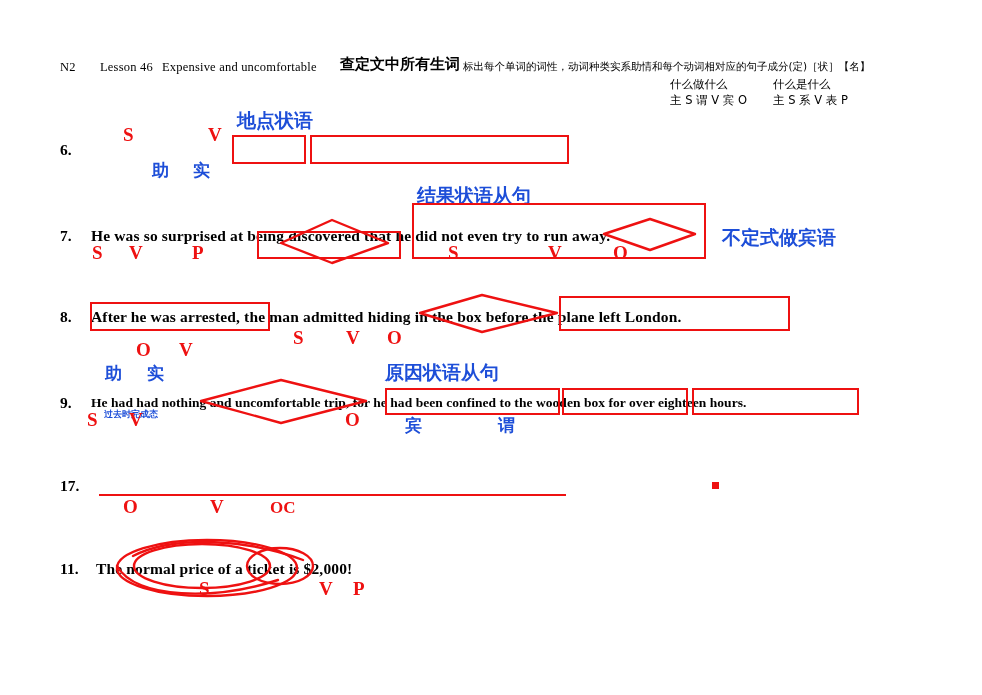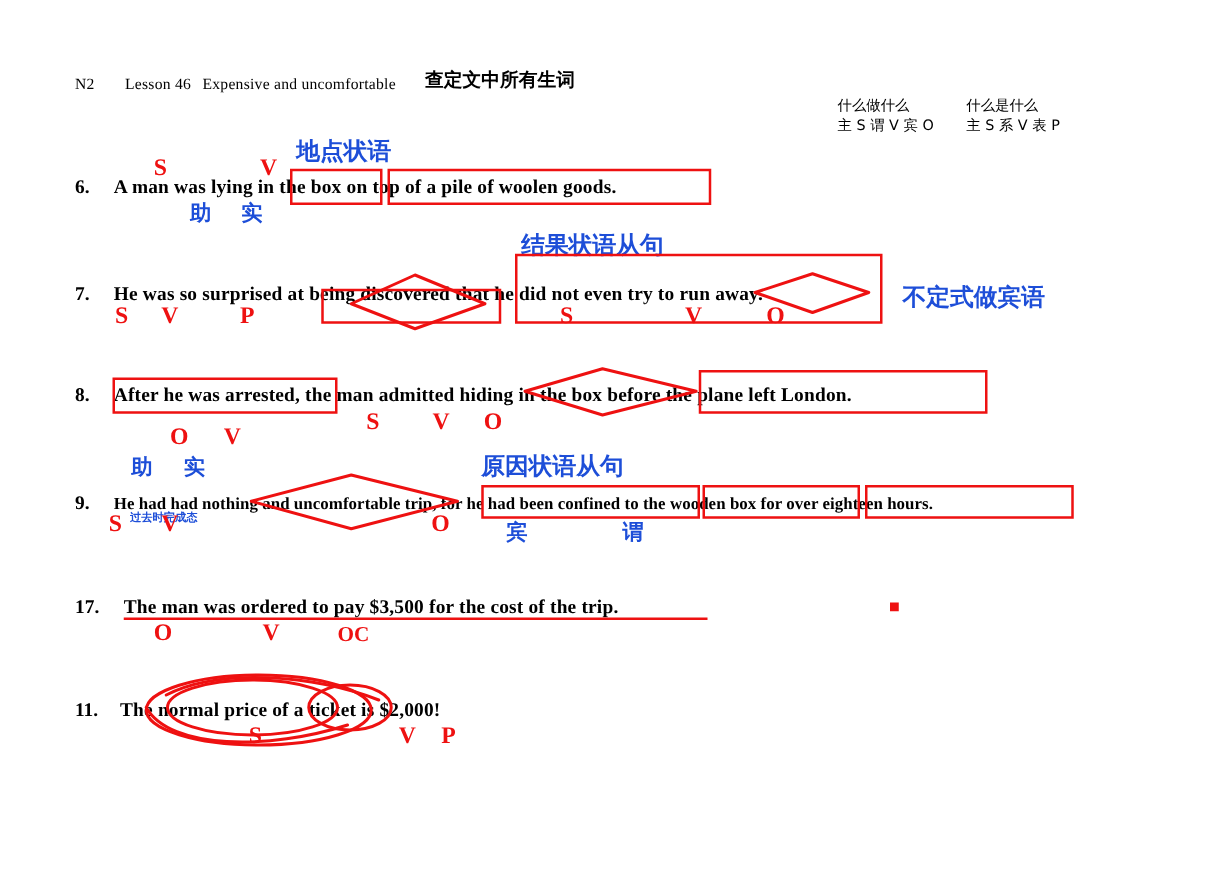--- a/index.html
+++ b/index.html
@@ -112,28 +112,28 @@
 </head>
 <body>
 
 <div class="page">
 
   <div class="abs hdr-left" style="left:44px; top:60px;">N2</div>
   <div class="abs hdr-left" style="left:84px; top:60px;text-align:right;">Lesson 46</div>
   <div class="abs hdr-left" style="left:146px; top:60px;">Expensive and uncomfortable</div>
 
   <div class="abs hdr-cn-main" style="left:324px; top:55px;">查定文中所有生词</div>
+  <div class="abs hdr-cn-small" style="left:447px; top:60px;">标出每个单词的词性，动词种类实系助情和每个动词相对应的句子成分(定)［状］【名】</div>
 
   <div class="abs hdr-cn-note" style="left:654px; top:77px;">什么做什么</div>
   <div class="abs hdr-cn-note" style="left:757px; top:77px;">什么是什么</div>
   <div class="abs hdr-cn-note" style="left:654px; top:93px;">主 S 谓 V 宾 O</div>
   <div class="abs hdr-cn-note" style="left:757px; top:93px;">主 S 系 V 表 P</div>
 
   <div class="abs num" style="left:44px; top:141px;">6.</div>
-  <div class="abs sent" style="left:75px; top:141px;">A man was lying in the box on top of a pile of woolen goods.</div>
 
   <div class="abs ann ann-cn-lg" style="left:221px; top:108px;">地点状语</div>
   <div class="abs ann-lat lbl" style="left:107px; top:124px;">S</div>
   <div class="abs ann-lat lbl" style="left:192px; top:124px;">V</div>
   <div class="abs ann ann-cn-md" style="left:136px; top:159px;">助</div>
   <div class="abs ann ann-cn-md" style="left:177px; top:159px;">实</div>
 
   <div class="box" style="left:216px; top:135px; width:74px; height:29px;"></div>
   <div class="box" style="left:294px; top:135px; width:259px; height:29px;"></div>
 
@@ -177,21 +177,20 @@
   <div class="abs ann-lat lbl" style="left:113px; top:409px;">V</div>
   <div class="abs ann-lat lbl" style="left:329px; top:409px;">O</div>
   <div class="abs ann ann-cn-md" style="left:389px; top:414px;">宾</div>
   <div class="abs ann ann-cn-md" style="left:482px; top:414px;">谓</div>
 
   <div class="box" style="left:369px; top:388px; width:175px; height:27px;"></div>
   <div class="box" style="left:546px; top:388px; width:126px; height:27px;"></div>
   <div class="box" style="left:676px; top:388px; width:167px; height:27px;"></div>
 
   <div class="abs num" style="left:44px; top:477px;">17.</div>
-  <div class="abs sent" style="left:83px; top:477px;">The man was ordered to pay $3,500 for the cost of the trip.</div>
 
   <div class="abs ann-lat lbl" style="left:107px; top:496px;">O</div>
   <div class="abs ann-lat lbl" style="left:194px; top:496px;">V</div>
   <div class="abs ann-lat lbl-sm" style="left:254px; top:498px;">OC</div>
 
   <div class="uline" style="left:83px; top:494px; width:467px;"></div>
   <div class="dot" style="left:696px; top:482px; width:7px; height:7px;"></div>
 
   <div class="abs num" style="left:44px; top:560px;">11.</div>
   <div class="abs sent" style="left:80px; top:560px;">The normal price of a ticket is $2,000!</div>

